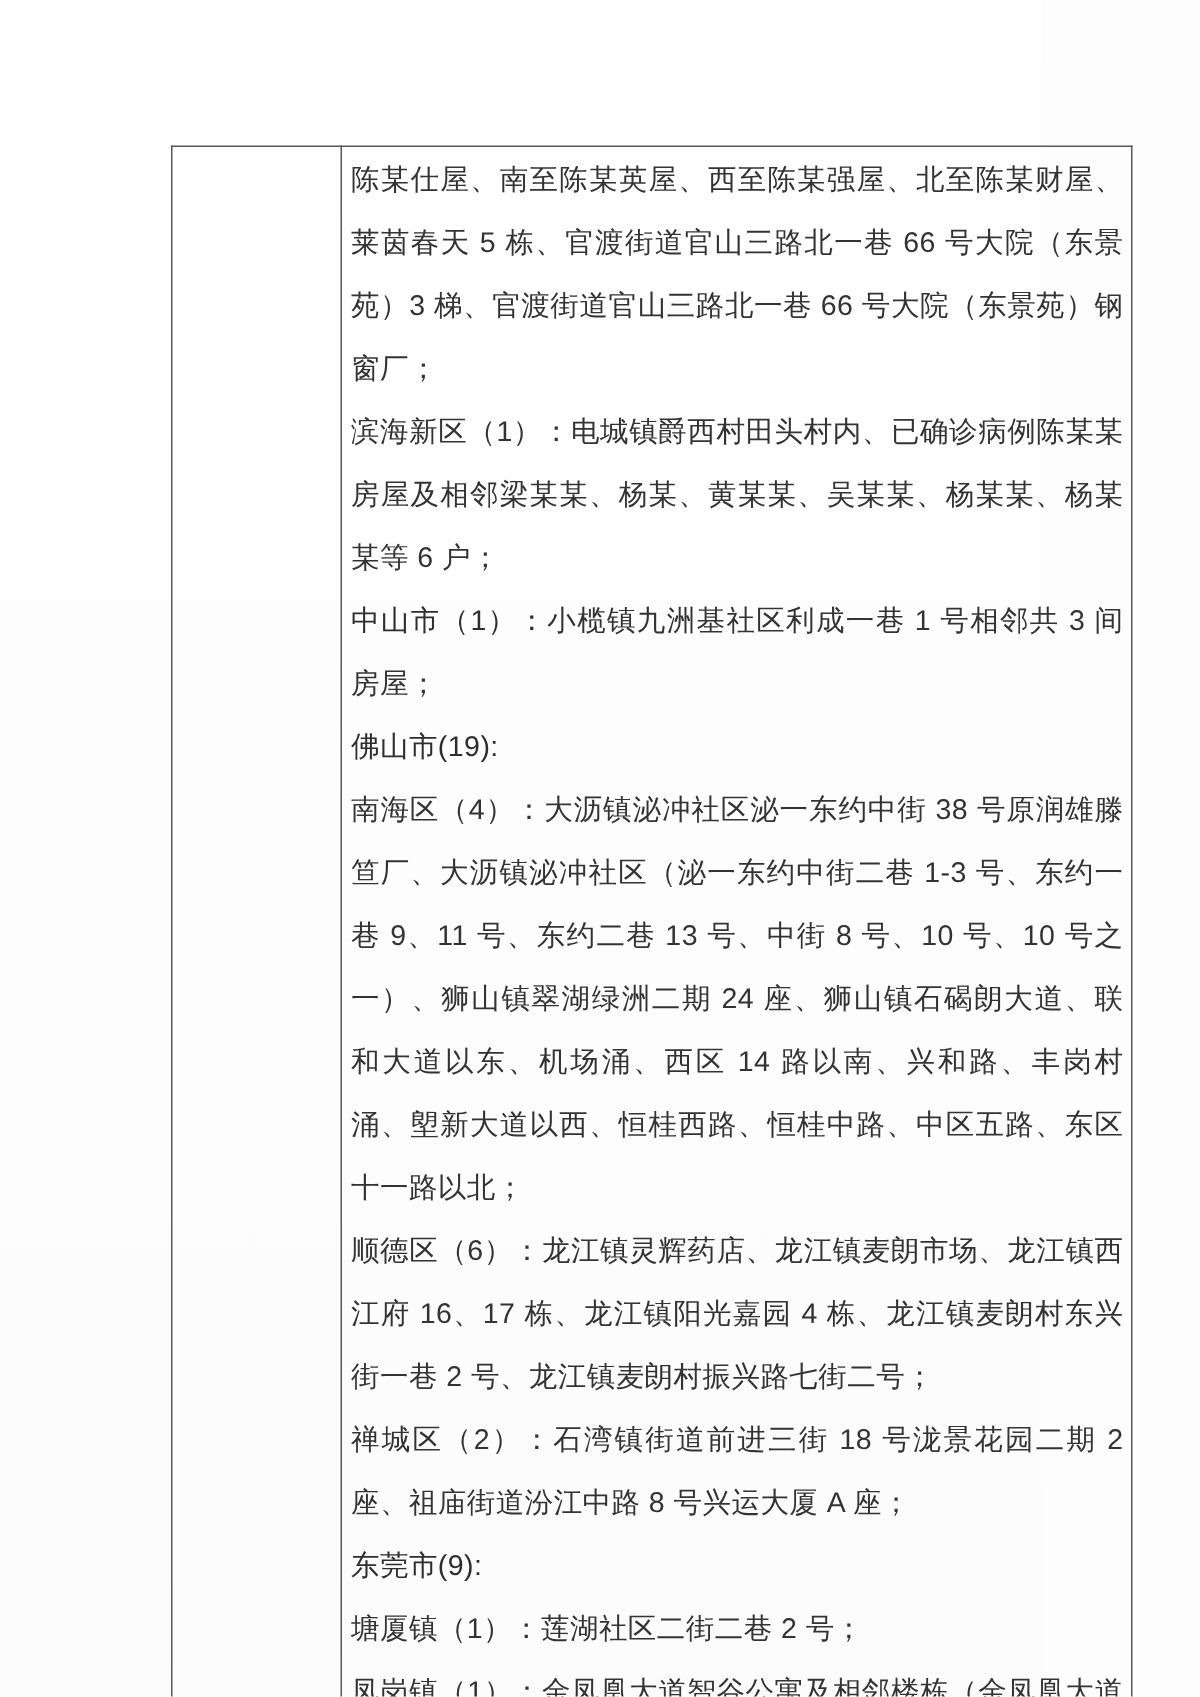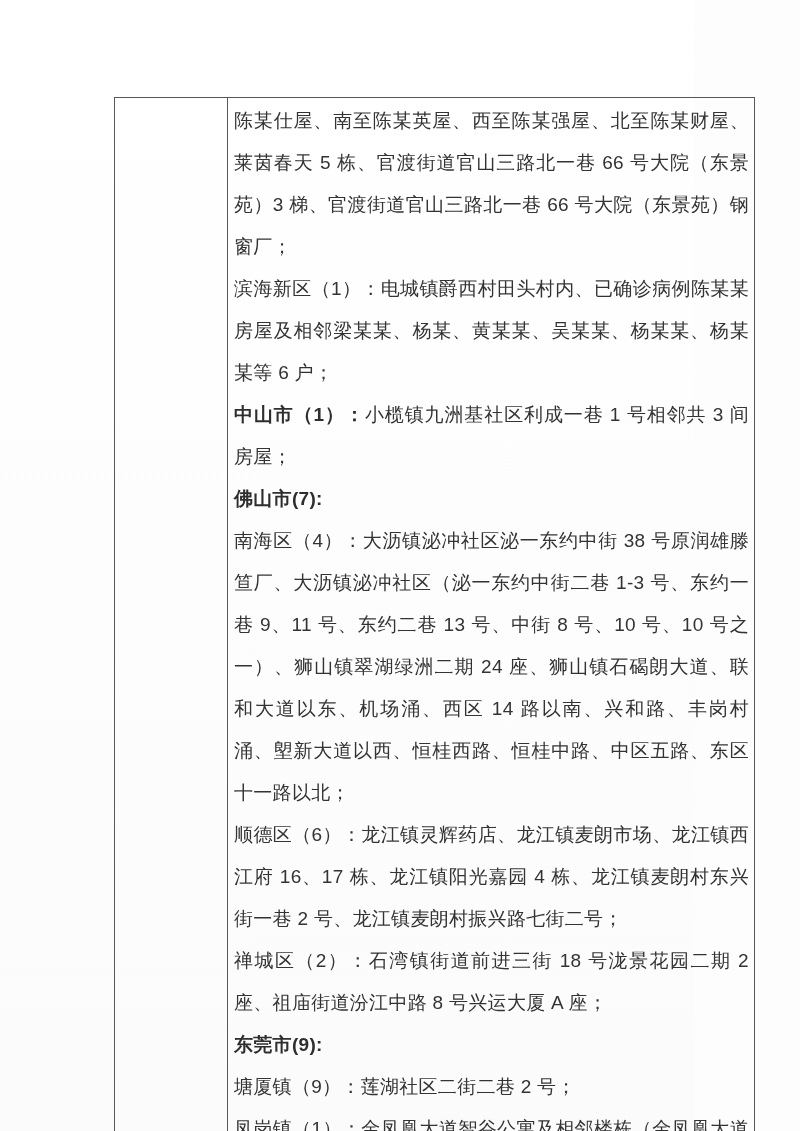--- a/index.html
+++ b/index.html
@@ -42,40 +42,40 @@
   p.para {
     margin: 0;
     font-size: 19px;
     line-height: 42px;
     color: #333333;
     text-align: justify;
     text-justify: inter-character;
     letter-spacing: 0.3px;
   }
   p.para .bold {
-    font-weight: bold;
+    font-weight: normal;
     color: #2e2e2e;
   }
 </style>
 </head>
 <body>
 
 <div class="page">
   <table class="doc-table">
     <tbody>
         <tr>
       <td class="col-left"></td>
       <td class="col-right" id="content-cell">
             <p class="para"><span>陈某仕屋、南至陈某英屋、西至陈某强屋、北至陈某财屋、莱茵春天 5 栋、官渡街道官山三路北一巷 66 号大院（东景苑）3 梯、官渡街道官山三路北一巷 66 号大院（东景苑）钢窗厂；</span></p>
             <p class="para"><span>滨海新区（1）：电城镇爵西村田头村内、已确诊病例陈某某房屋及相邻梁某某、杨某、黄某某、吴某某、杨某某、杨某某等 6 户；</span></p>
             <p class="para"><span class="bold">中山市（1）：</span><span>小榄镇九洲基社区利成一巷 1 号相邻共 3 间房屋；</span></p>
-            <p class="para"><span class="bold">佛山市(7):</span></p>
+            <p class="para"><span class="bold">佛山市(19):</span></p>
             <p class="para"><span>南海区（4）：大沥镇泌冲社区泌一东约中街 38 号原润雄滕笪厂、大沥镇泌冲社区（泌一东约中街二巷 1-3 号、东约一巷 9、11 号、东约二巷 13 号、中街 8 号、10 号、10 号之一）、狮山镇翠湖绿洲二期 24 座、狮山镇石碣朗大道、联和大道以东、机场涌、西区 14 路以南、兴和路、丰岗村涌、塱新大道以西、恒桂西路、恒桂中路、中区五路、东区十一路以北；</span></p>
             <p class="para"><span>顺德区（6）：龙江镇灵辉药店、龙江镇麦朗市场、龙江镇西江府 16、17 栋、龙江镇阳光嘉园 4 栋、龙江镇麦朗村东兴街一巷 2 号、龙江镇麦朗村振兴路七街二号；</span></p>
             <p class="para"><span>禅城区（2）：石湾镇街道前进三街 18 号泷景花园二期 2 座、祖庙街道汾江中路 8 号兴运大厦 A 座；</span></p>
             <p class="para"><span class="bold">东莞市(9):</span></p>
-            <p class="para"><span>塘厦镇（9）：莲湖社区二街二巷 2 号；</span></p>
+            <p class="para"><span>塘厦镇（1）：莲湖社区二街二巷 2 号；</span></p>
             <p class="para"><span>凤岗镇（1）：金凤凰大道智谷公寓及相邻楼栋（金凤凰大道 83 号、93 号、97 号、107 号）；</span></p>
           </td>
     </tr>
   </tbody>
     </table>
 </div>
 
 </body></html>

